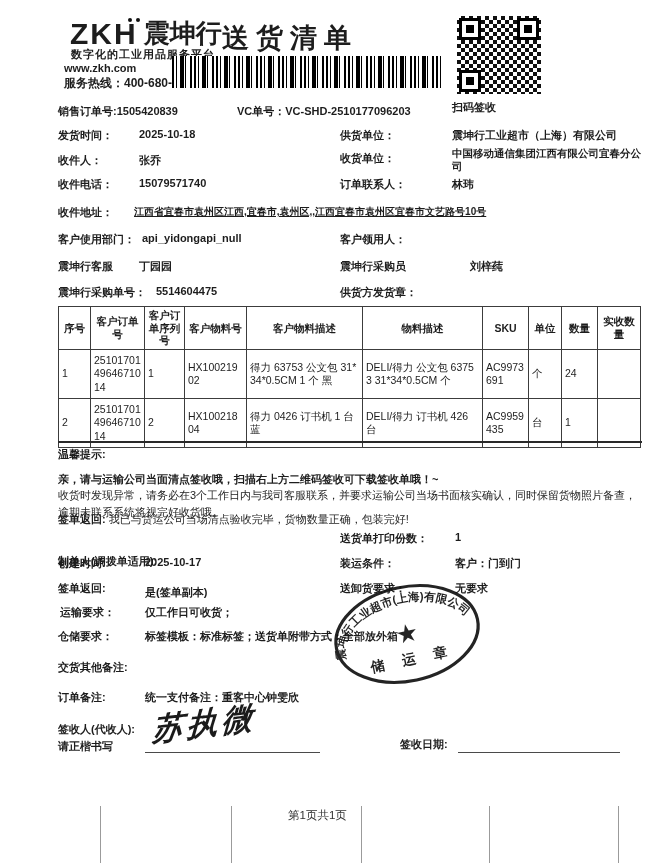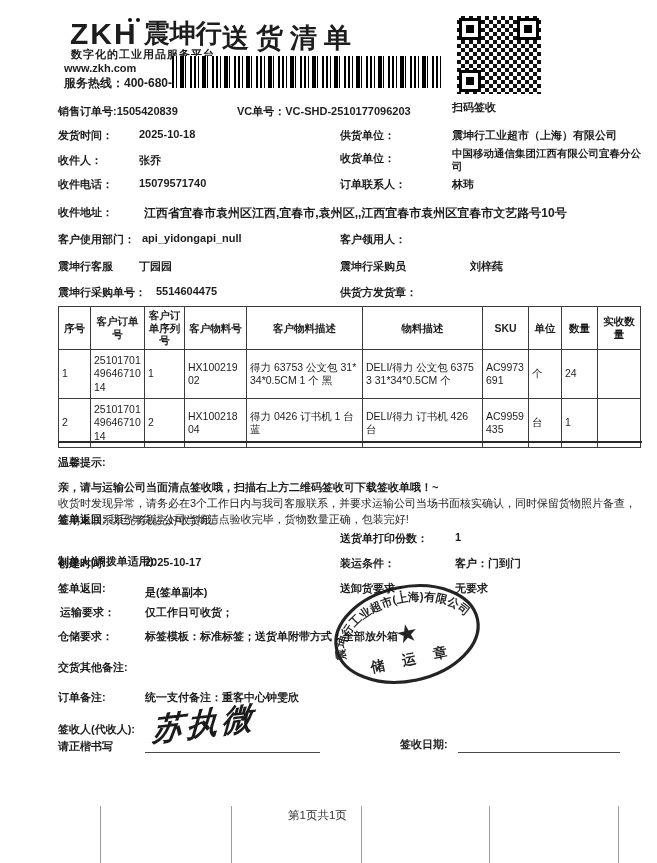--- a/index.html
+++ b/index.html
@@ -24,21 +24,21 @@
   .qr{background:repeating-conic-gradient(#101010 0% 25%,#fff 0% 50%) 0 0/8px 8px;}
   .finder{position:absolute;width:16px;height:16px;border:3px solid #000;background:#fff;}
   .finder::after{content:"";position:absolute;left:4px;top:4px;width:8px;height:8px;background:#000;}
   
   table.items{border-collapse:collapse;table-layout:fixed;width:582px;}
   table.items th{border:1px solid #3c3c3c;font-size:10.5px;font-weight:bold;text-align:center;
       padding:1px 2px;height:40px;line-height:1.2;word-break:break-all;}
   table.items td{border:1px solid #3c3c3c;font-size:10.5px;text-align:left;vertical-align:middle;
       padding:1px 3px;height:46px;line-height:1.25;word-break:break-all;}
   
-  .notice{border-top:2px solid #2a2a2a;width:584px;padding-top:12px;}
+  .notice{border-top:2px solid #2a2a2a;width:584px;padding-top:4px;}
   .notice-title{font-size:11px;font-weight:bold;}
   .notice-l1{font-size:11px;font-weight:bold;margin-top:10px;}
   .notice-l2{font-size:11px;font-weight:normal;line-height:1.5;width:585px;}
   .promise{font-size:11px;}
   .promise b{font-weight:bold;}
   .formlbl{font-size:11px;font-weight:bold;white-space:nowrap;}
   .formval{font-size:11px;font-weight:normal;white-space:nowrap;}
   .sigline{border-top:1.5px solid #4a4a4a;height:0;}
   .signature-text{font-size:31px;font-weight:bold;font-style:italic;color:#1b1b1b;
       transform:rotate(-7deg) skewX(-10deg);letter-spacing:4px;}
@@ -82,21 +82,21 @@
   <div class="abs val" style="left:139px;top:153px;">张乔</div>
   <div class="abs lbl" style="left:340px;top:151px;">收货单位：</div>
   <div class="abs wrapval" style="left:452px;top:147px;width:192px;">中国移动通信集团江西有限公司宜春分公司</div>
 
   <div class="abs lbl" style="left:58px;top:177px;">收件电话：</div>
   <div class="abs val" style="left:139px;top:177px;">15079571740</div>
   <div class="abs lbl" style="left:340px;top:177px;">订单联系人：</div>
   <div class="abs val" style="left:452px;top:177px;">林玮</div>
 
   <div class="abs lbl" style="left:58px;top:205px;">收件地址：</div>
-  <div class="abs val" style="left:144px;top:205px;font-size:12px;">江西省宜春市袁州区江西,宜春市,袁州区,,江西宜春市袁州区宜春市文艺路号10号</div>
+  <div class="abs val" style="left:134px;top:205px;font-size:10px;text-decoration:underline;">江西省宜春市袁州区江西,宜春市,袁州区,,江西宜春市袁州区宜春市文艺路号10号</div>
 
   <div class="abs lbl" style="left:58px;top:232px;">客户使用部门：</div>
   <div class="abs val" style="left:142px;top:232px;">api_yidongapi_null</div>
   <div class="abs lbl" style="left:340px;top:232px;">客户领用人：</div>
   <div class="abs val" style="left:452px;top:232px;"></div>
 
   <div class="abs lbl" style="left:58px;top:259px;">震坤行客服</div>
   <div class="abs val" style="left:139px;top:259px;">丁园园</div>
   <div class="abs lbl" style="left:340px;top:259px;">震坤行采购员</div>
   <div class="abs val" style="left:470px;top:259px;">刘梓莼</div>

